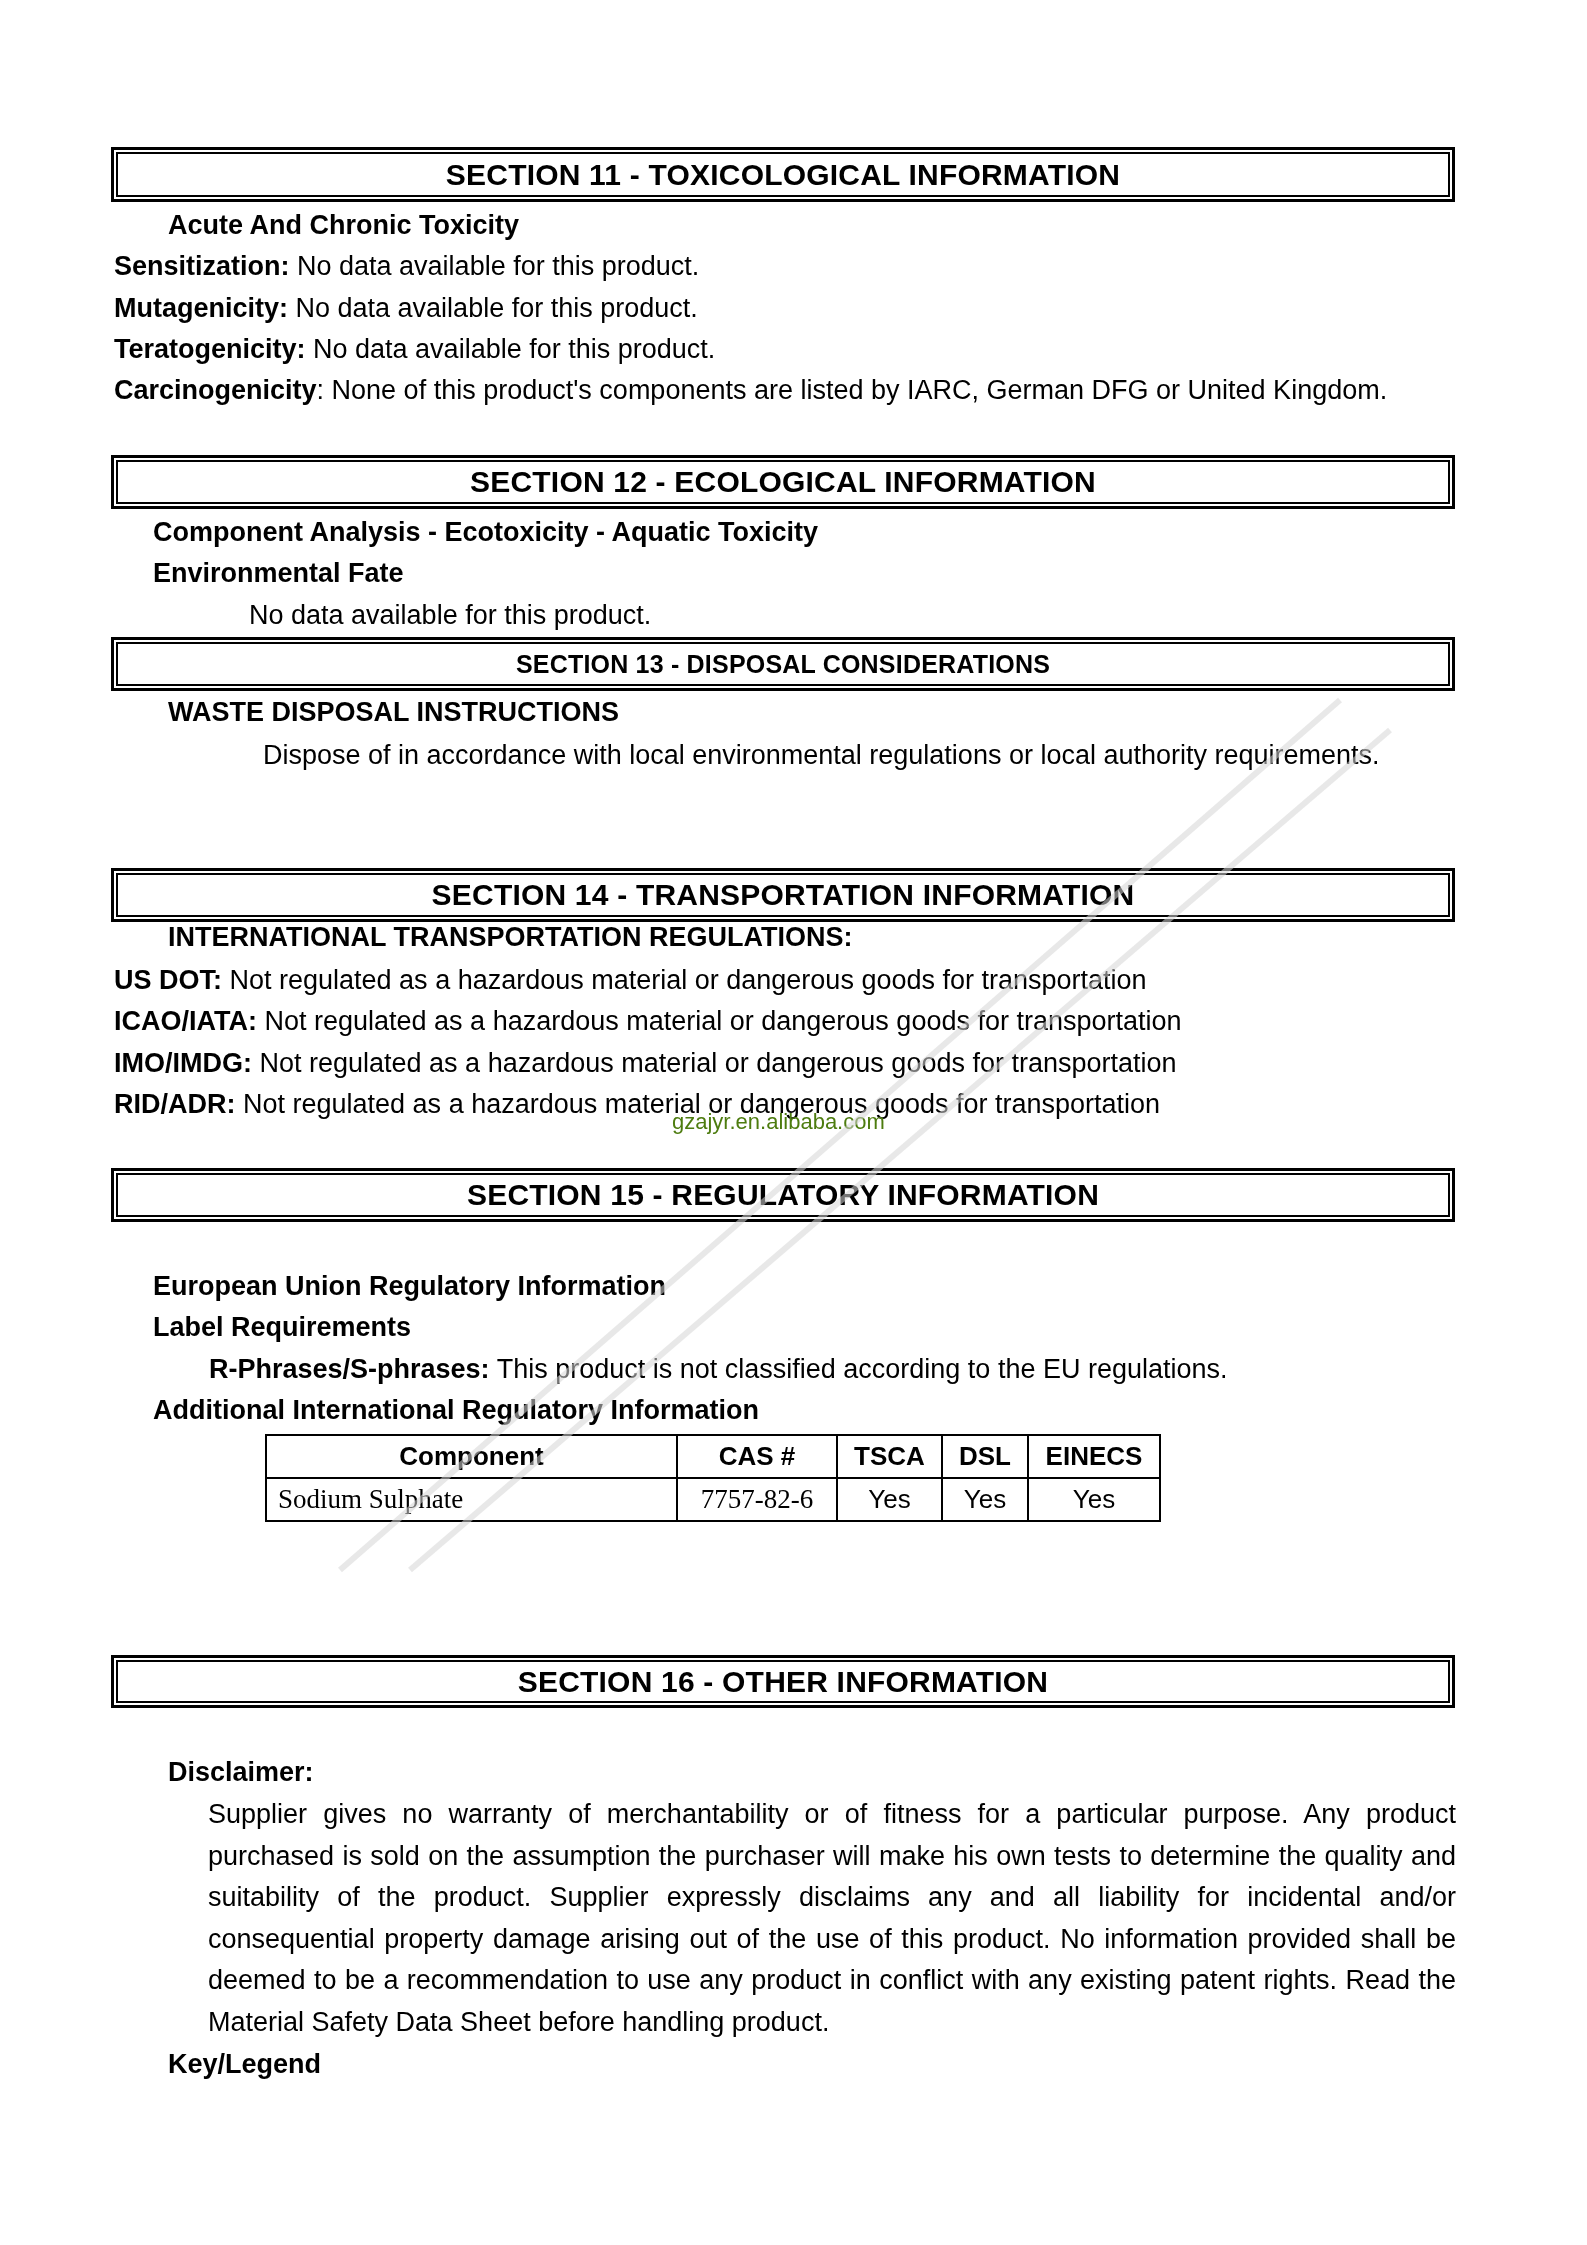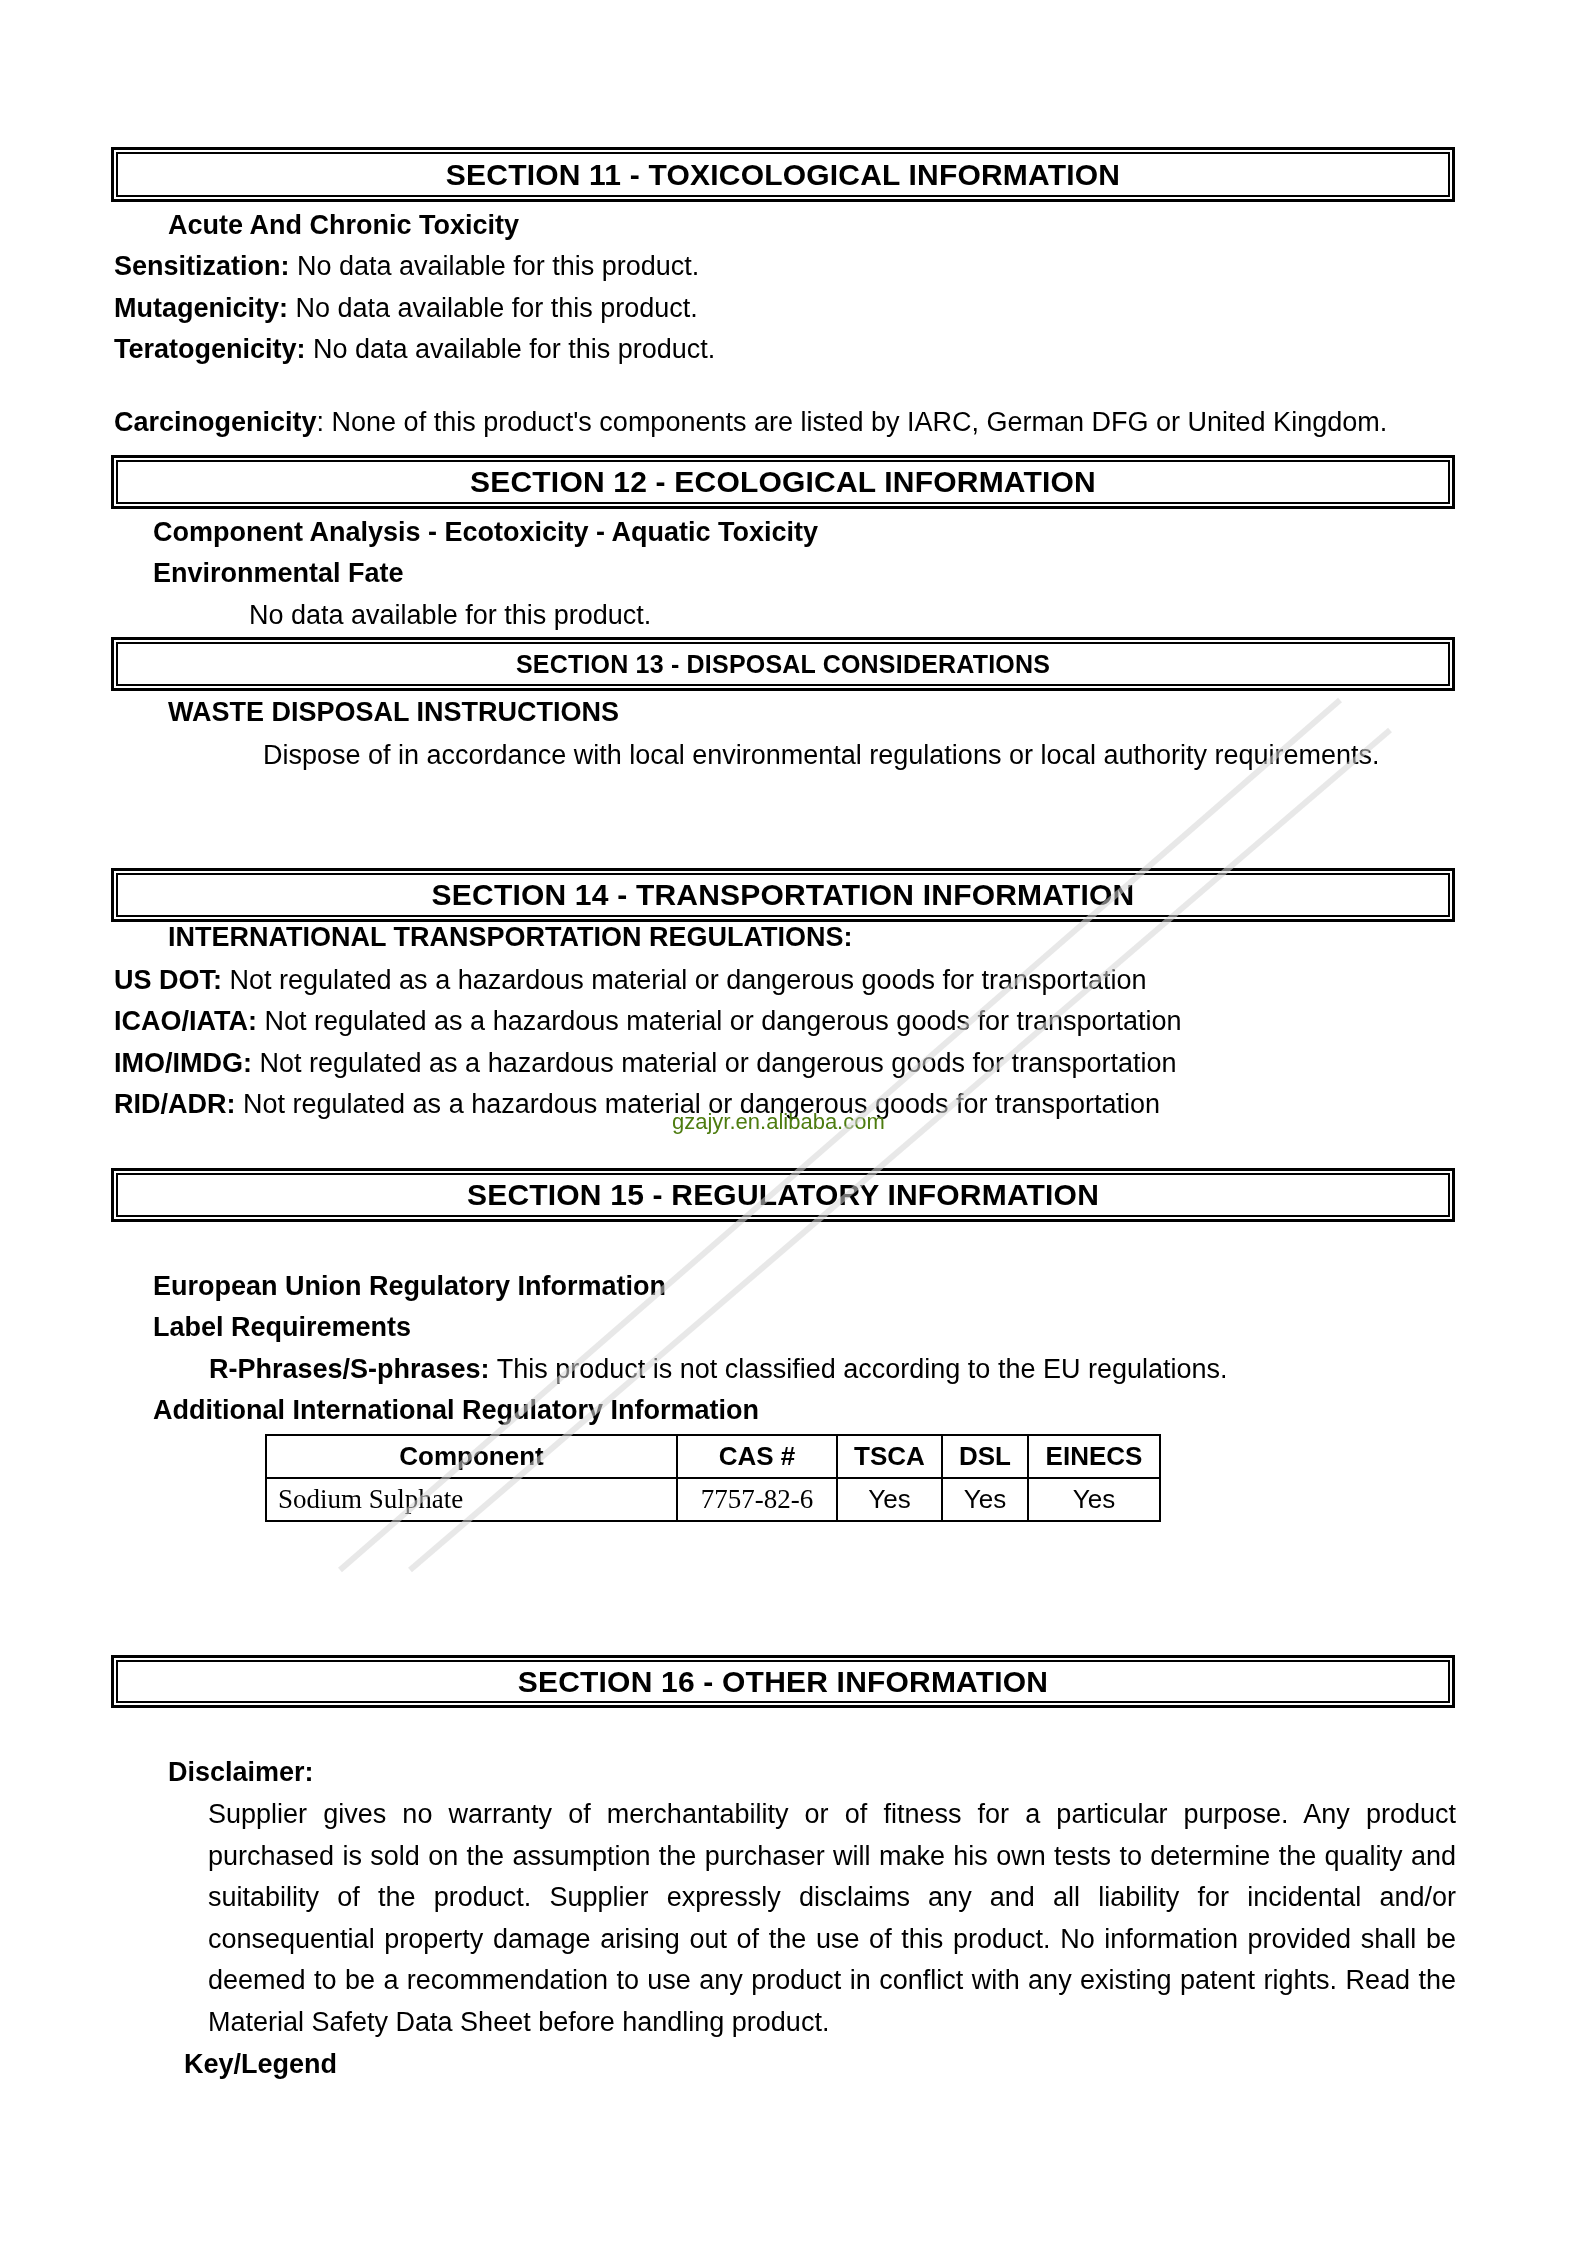--- a/index.html
+++ b/index.html
@@ -30,21 +30,21 @@
 
 <div class="box" style="top:147px;height:55px;">
   <div class="inner">
       <span class="title">SECTION 11 - TOXICOLOGICAL INFORMATION</span>
     </div>
 </div>
 <div class="abs t b" style="left:168px;top:209px;">Acute And Chronic Toxicity</div>
 <div class="abs t" style="left:114px;top:250px;"><span class="b">Sensitization:</span><span> No data available for this product.</span></div>
 <div class="abs t" style="left:114px;top:292px;"><span class="b">Mutagenicity:</span><span> No data available for this product.</span></div>
 <div class="abs t" style="left:114px;top:333px;"><span class="b">Teratogenicity:</span><span> No data available for this product.</span></div>
-<div class="abs t" style="left:114px;top:374px;margin-top:32px;"><span class="b">Carcinogenicity</span><span>: None of this product's components are listed by IARC, German DFG or United Kingdom.</span></div>
+<div class="abs t" style="left:114px;top:374px;"><span class="b">Carcinogenicity</span><span>: None of this product's components are listed by IARC, German DFG or United Kingdom.</span></div>
 
 <div class="box" style="top:455px;height:54px;">
   <div class="inner">
       <span class="title">SECTION 12 - ECOLOGICAL INFORMATION</span>
     </div>
 </div>
 <div class="abs t b" style="left:153px;top:516px;">Component Analysis - Ecotoxicity - Aquatic Toxicity</div>
 <div class="abs t b" style="left:153px;top:557px;">Environmental Fate</div>
 <div class="abs t" style="left:249px;top:599px;">No data available for this product.</div>
 
@@ -97,20 +97,20 @@
 </tbody>
   </table>
 
 <div class="box" style="top:1655px;height:53px;">
   <div class="inner">
       <span class="title">SECTION 16 - OTHER INFORMATION</span>
     </div>
 </div>
 <div class="abs t b" style="left:168px;top:1756px;">Disclaimer:</div>
 <div class="disc">Supplier gives no warranty of merchantability or of fitness for a particular purpose. Any product purchased is sold on the assumption the purchaser will make his own tests to determine the quality and suitability of the product. Supplier expressly disclaims any and all liability for incidental and/or consequential property damage arising out of the use of this product. No information provided shall be deemed to be a recommendation to use any product in conflict with any existing patent rights. Read the Material Safety Data Sheet before handling product.</div>
-<div class="abs t b" style="left:184px;top:2048px;">Key/Legend</div>
+<div class="abs t b" style="left:168px;top:2048px;">Key/Legend</div>
 
 <svg class="wm-band" viewBox="0 0 1100 950">
   <g stroke="#d6d6d6" stroke-width="6" fill="none" opacity="0.55">
     <path d="M40 930 L1040 60"></path>
     <path d="M110 930 L1090 90"></path>
   </g>
 </svg>
 
 </body></html>

